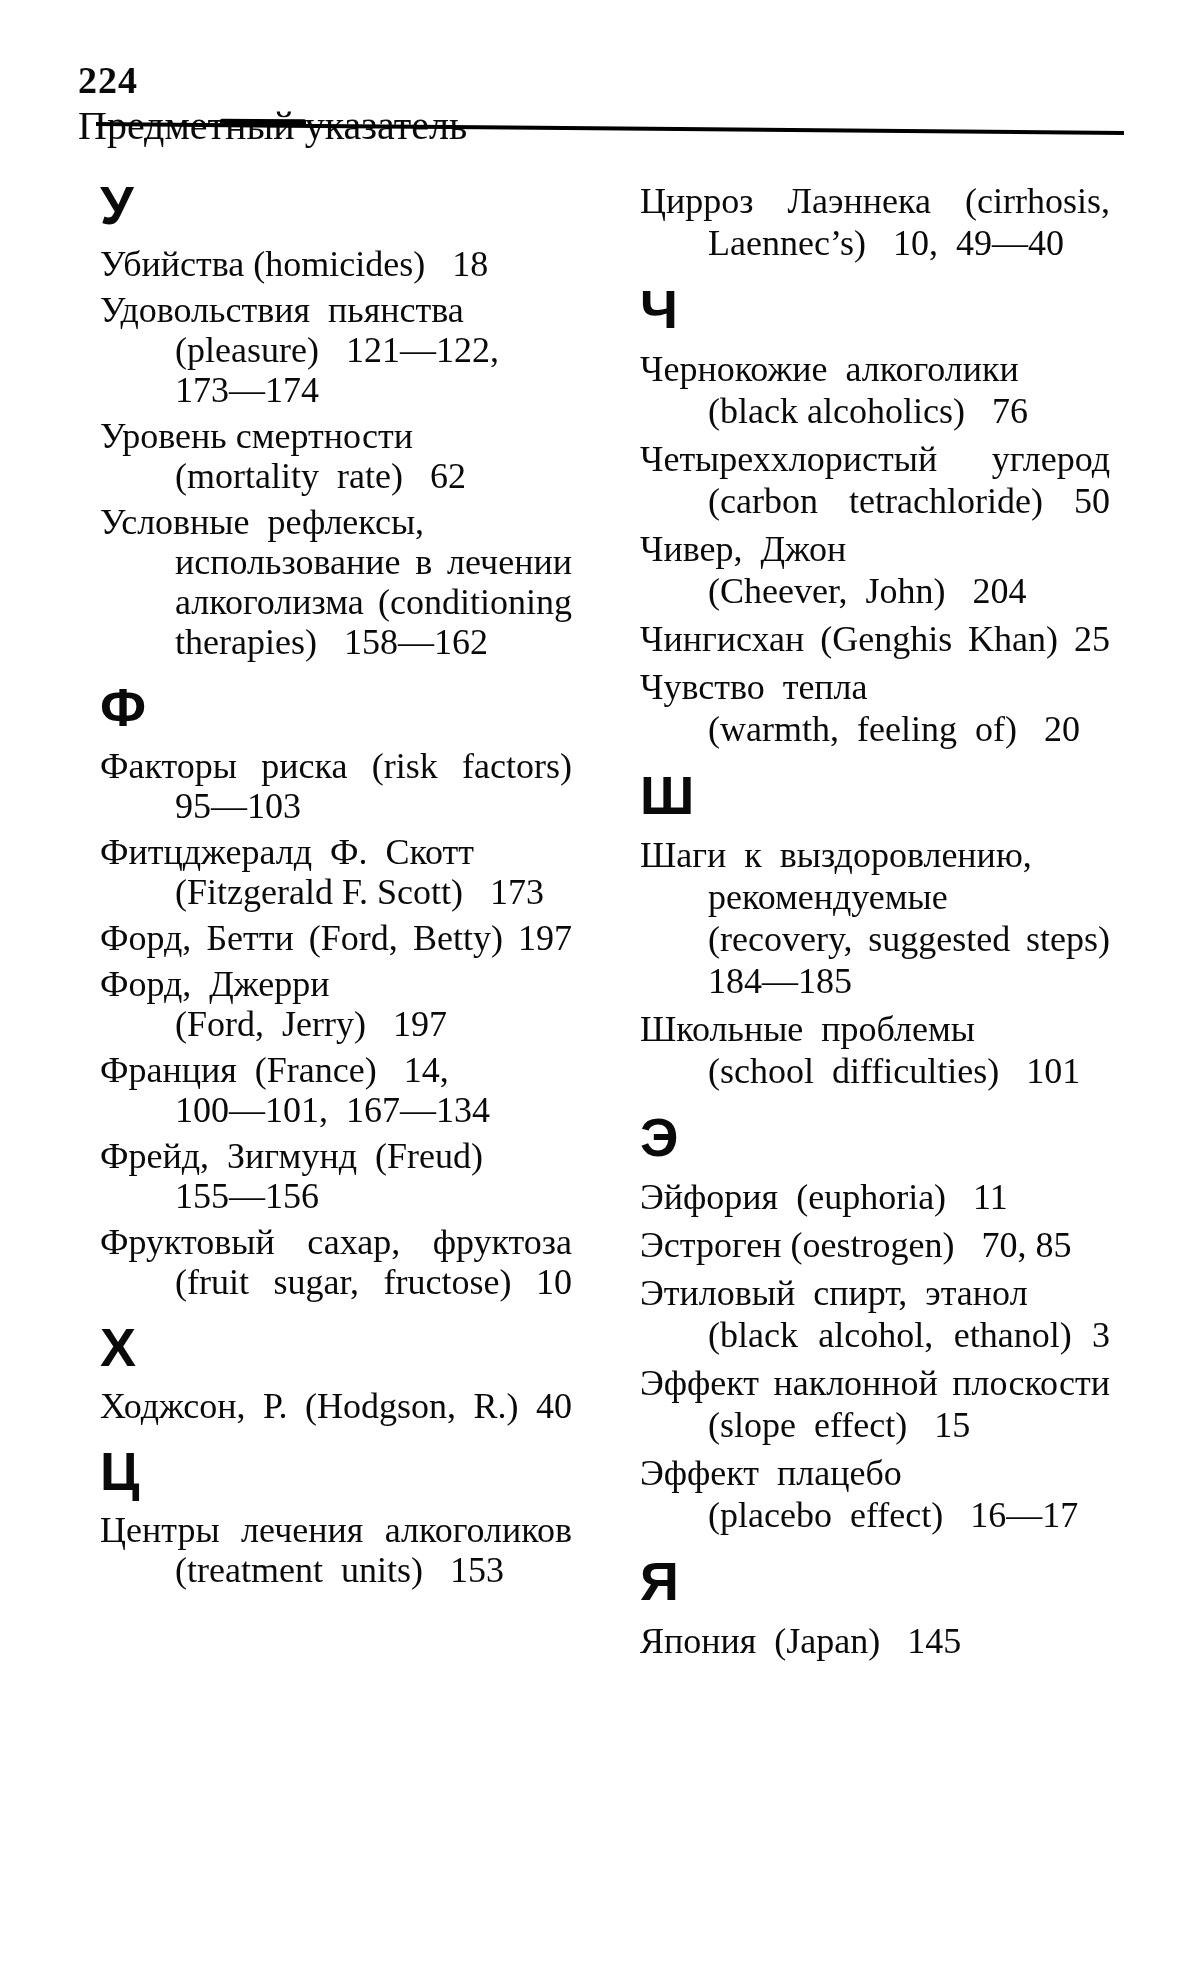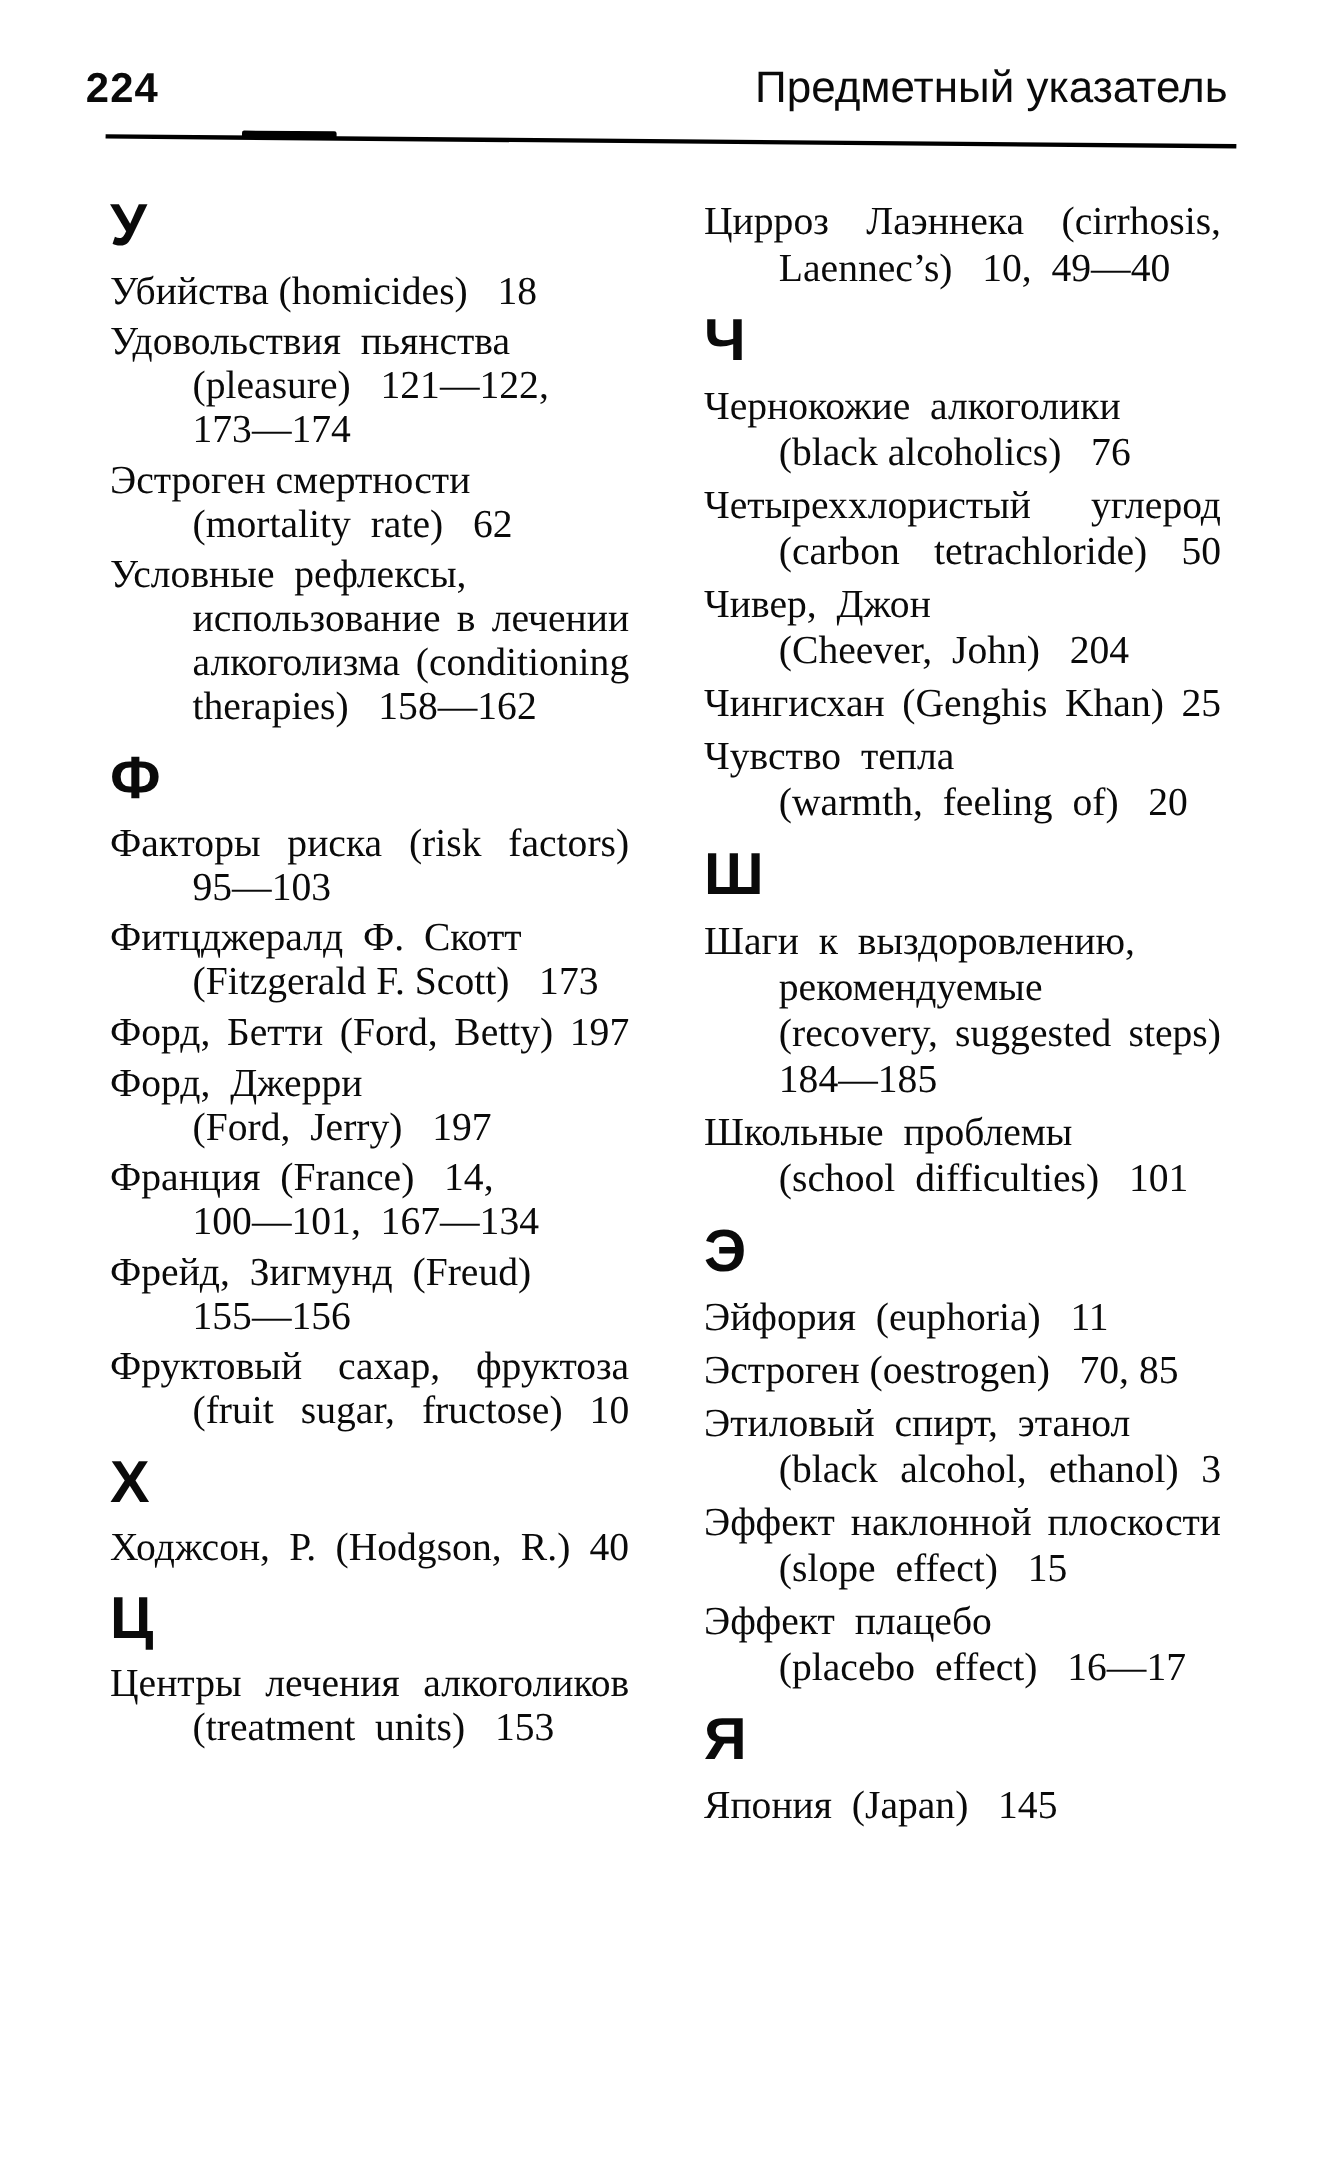--- a/index.html
+++ b/index.html
@@ -10,22 +10,23 @@
     font-family: "Liberation Serif", "DejaVu Serif", serif;
     position: relative;
     overflow: hidden;
   }
   .page { position: absolute; inset: 0; }
 
   
   .runhead {
     position: absolute;
     left: 78px; right: 84px; top: 58px;
-    display: flex; justify-content: space-between; align-items: baseline;
-    font-family: Liberation Sans, sans-serif;
+    display: flex; align-items: baseline;
+    font-family: Liberation Serif, serif;
+    flex-direction: column;
   }
   .pagenum { font-size: 38px; font-weight: bold; letter-spacing: 1px; }
   .runtitle { font-size: 40px; font-weight: normal; }
 
   .rule {
     position: absolute;
     left: 96px; top: 122px;
     width: 1028px; height: 3.5px;
     background: #000;
     transform: rotate(0.5deg);
@@ -85,21 +86,21 @@
       <div class="letter">У</div>
       <div class="entry">
         <div class="line">Убийства (homicides)   18</div>
       </div>
       <div class="entry">
         <div class="line">Удовольствия  пьянства</div>
         <div class="line ind">(pleasure)   121—122,</div>
         <div class="line ind">173—174</div>
       </div>
       <div class="entry">
-        <div class="line">Эстроген смертности</div>
+        <div class="line">Уровень смертности</div>
         <div class="line ind">(mortality  rate)   62</div>
       </div>
       <div class="entry">
         <div class="line">Условные  рефлексы,</div>
         <div class="line ind spread">
           <span>использование</span>
           <span>в</span>
           <span>лечении</span>
         </div>
         <div class="line ind spread">

